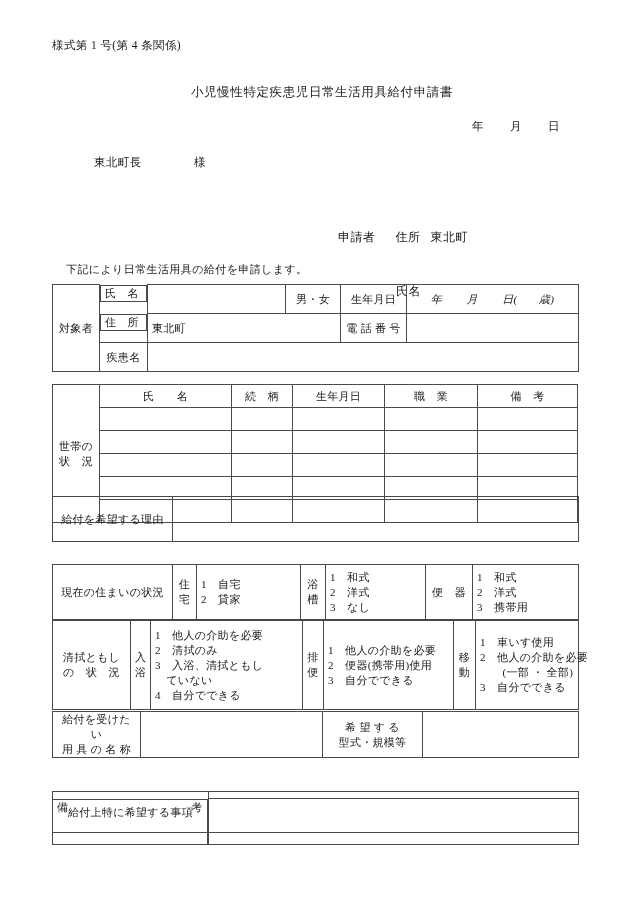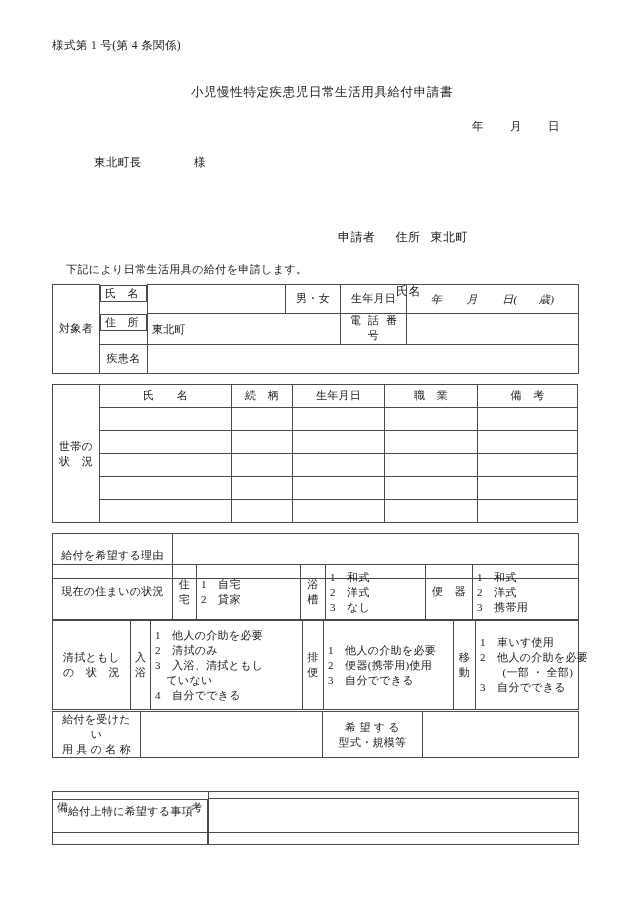--- a/index.html
+++ b/index.html
@@ -89,33 +89,33 @@
     letter-spacing: 0.3px;
   }
   table.form td {
     border: 1px solid #4a4a4a;
     padding: 0 4px;
     vertical-align: middle;
     line-height: 15px;
   }
   .t-target  { top: 284px; width: 526px; }
   .t-house   { top: 384px; width: 526px; }
-  .t-reason  { top: 533px; width: 526px; padding-left: 28px; }
+  .t-reason  { top: 496px; width: 526px; padding-left: 28px; }
   .t-live    { top: 564px; width: 526px; }
   .t-care    { top: 620px; width: 526px; }
   .t-device  { top: 711px; width: 526px; }
   .t-note    { top: 756px; width: 526px; margin-top: 35px; }
   .t-remark  { top: 798px; width: 526px; }
 
   .lbl-spread {
     display: flex;
     justify-content: space-between;
     padding: 0 3px;
   }
-  .lbl-center { text-align: center; font-family: Liberation Mono, monospace; }
+  .lbl-center { text-align: center; }
   .opts {
     line-height: 15.5px;
     padding: 3px 4px 3px 8px;
     white-space: pre;
   }
   .vert {
     text-align: center;
     line-height: 15px;
     white-space: pre-line;
     padding: 0 2px;

